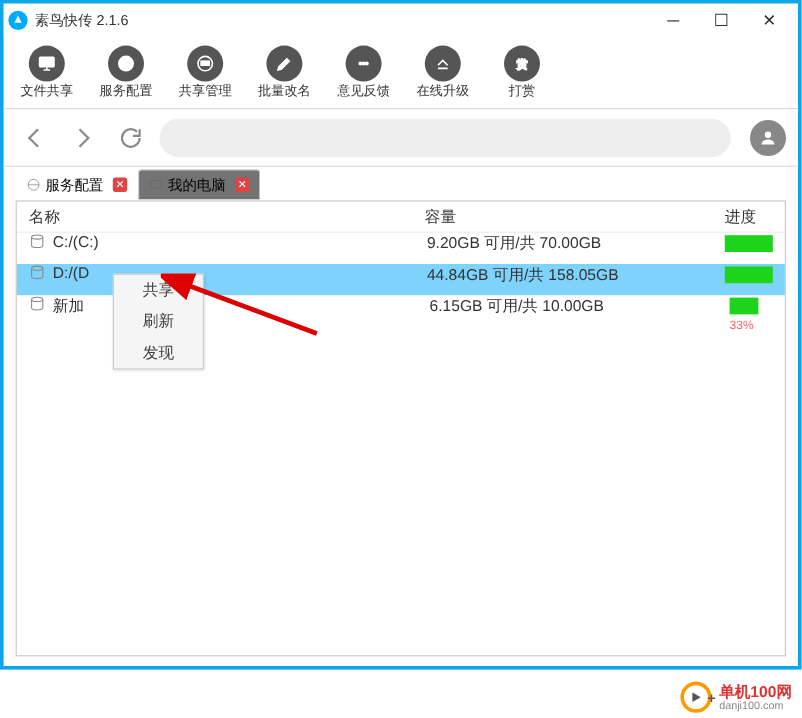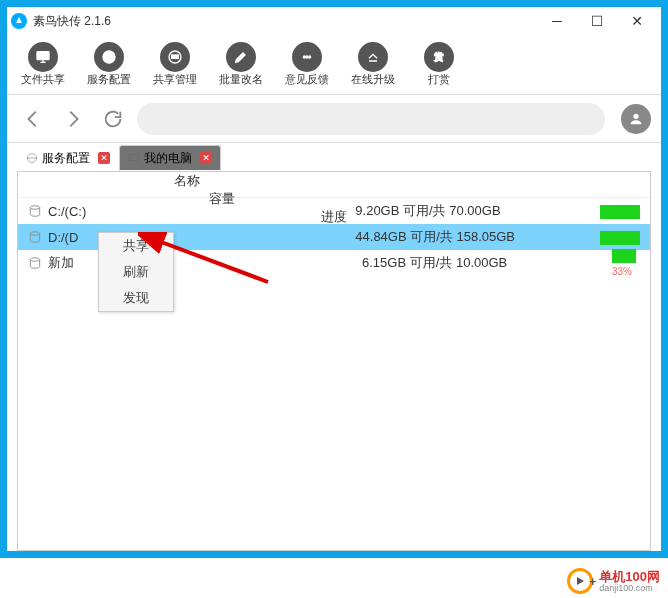--- a/index.html
+++ b/index.html
@@ -1,17 +1,17 @@
 <!DOCTYPE html>
 <html><head>
 <meta charset="utf-8">
 <style>
 * { margin: 0; padding: 0; box-sizing: border-box; font-family: "Microsoft YaHei", sans-serif; }
 body { width: 668px; height: 598px; position: relative; background: #fff; }
-.window { width: 668px; height: 558px; border: 7px solid #0ea5e9; background: #fff; position: relative; overflow: hidden; }
+.window { width: 668px; height: 558px; border: 3px solid #0ea5e9; background: #fff; position: relative; overflow: hidden; }
 .titlebar { height: 28px; display: flex; align-items: center; padding: 0 4px; background: #fff; }
 .titlebar .app-icon { width: 16px; height: 16px; background: #00aaff; border-radius: 50%; position: relative; margin-right: 6px; }
 .titlebar .app-icon::before { content: ''; position: absolute; width: 0; height: 0; border-left: 3px solid transparent; border-right: 3px solid transparent; border-bottom: 6px solid #fff; left: 5px; top: 4px; }
 .titlebar .title { font-size: 12px; color: #333; flex: 1; }
 .win-controls { display: flex; }
 .win-btn { width: 40px; height: 28px; display: flex; align-items: center; justify-content: center; cursor: pointer; font-size: 14px; color: #333; }
 .toolbar { height: 60px; display: flex; align-items: center; padding: 0 10px; gap: 14px; border-bottom: 1px solid #ddd; }
 .tool-item { display: flex; flex-direction: column; align-items: center; cursor: pointer; width: 52px; }
 .tool-icon { width: 30px; height: 30px; background: #555; border-radius: 50%; display: flex; align-items: center; justify-content: center; }
 .tool-icon svg { width: 16px; height: 16px; fill: #fff; }
@@ -21,25 +21,25 @@
 .nav-btn svg { width: 22px; height: 22px; stroke: #888; fill: none; stroke-width: 2; }
 .addr-bar { flex: 1; height: 32px; background: #eee; border-radius: 16px; }
 .user-btn { width: 30px; height: 30px; background: #888; border-radius: 50%; display: flex; align-items: center; justify-content: center; margin-left: 8px; cursor: pointer; }
 .user-btn svg { width: 16px; height: 16px; fill: #fff; }
 .tabs { height: 28px; display: flex; align-items: flex-end; padding: 0 10px; }
 .tab { height: 26px; display: flex; align-items: center; padding: 0 8px; font-size: 12px; border: 1px solid transparent; cursor: pointer; gap: 4px; }
 .tab.active { border: 1px solid #ccc; border-bottom: 1px solid #fff; background: #737373; border-radius: 3px 3px 0 0; }
 .tab-icon { width: 12px; height: 12px; display: inline-flex; align-items: center; justify-content: center; }
 .tab-close { width: 12px; height: 12px; background: #d44; color: #fff; font-size: 9px; display: flex; align-items: center; justify-content: center; border-radius: 2px; margin-left: 4px; }
 .content { border: 1px solid #ccc; margin: 0 10px 10px 10px; height: 380px; background: #fff; position: relative; }
-.table-header { display: flex; height: 26px; align-items: center; border-bottom: 1px solid #eee; font-size: 13px; color: #333; flex-direction: column; }
+.table-header { display: flex; height: 26px; align-items: center; border-bottom: 1px solid #eee; font-size: 13px; color: #333; }
 .col-name { width: 340px; padding-left: 10px; }
 .col-cap { width: 250px; }
 .col-prog { flex: 1; }
-.table-row { display: flex; height: 26px; align-items: center; font-size: 13px; color: #333; }
+.table-row { display: flex; height: 26px; font-size: 13px; color: #333; }
 .table-row.sel { background: #7dd3fc; }
 .disk-icon { width: 14px; height: 14px; margin: 0 6px 0 10px; flex-shrink: 0; }
 .disk-icon svg { width: 14px; height: 14px; stroke: #888; fill: none; stroke-width: 1.5; }
 .row-name { width: 314px; overflow: hidden; white-space: nowrap; }
 .row-cap { width: 250px; }
 .row-prog { flex: 1; padding-right: 10px; }
 .progress { height: 14px; background: #1bd41b; position: relative; display: inline-block; vertical-align: middle; }
 .prog-text { font-size: 10px; color: #e66; }
 .context-menu { position: absolute; background: #f5f5f5; border: 1px solid #ccc; box-shadow: 1px 1px 3px rgba(0,0,0,0.15); z-index: 10; }
 .menu-item { padding: 4px 24px; font-size: 13px; color: #404040; cursor: pointer; }

